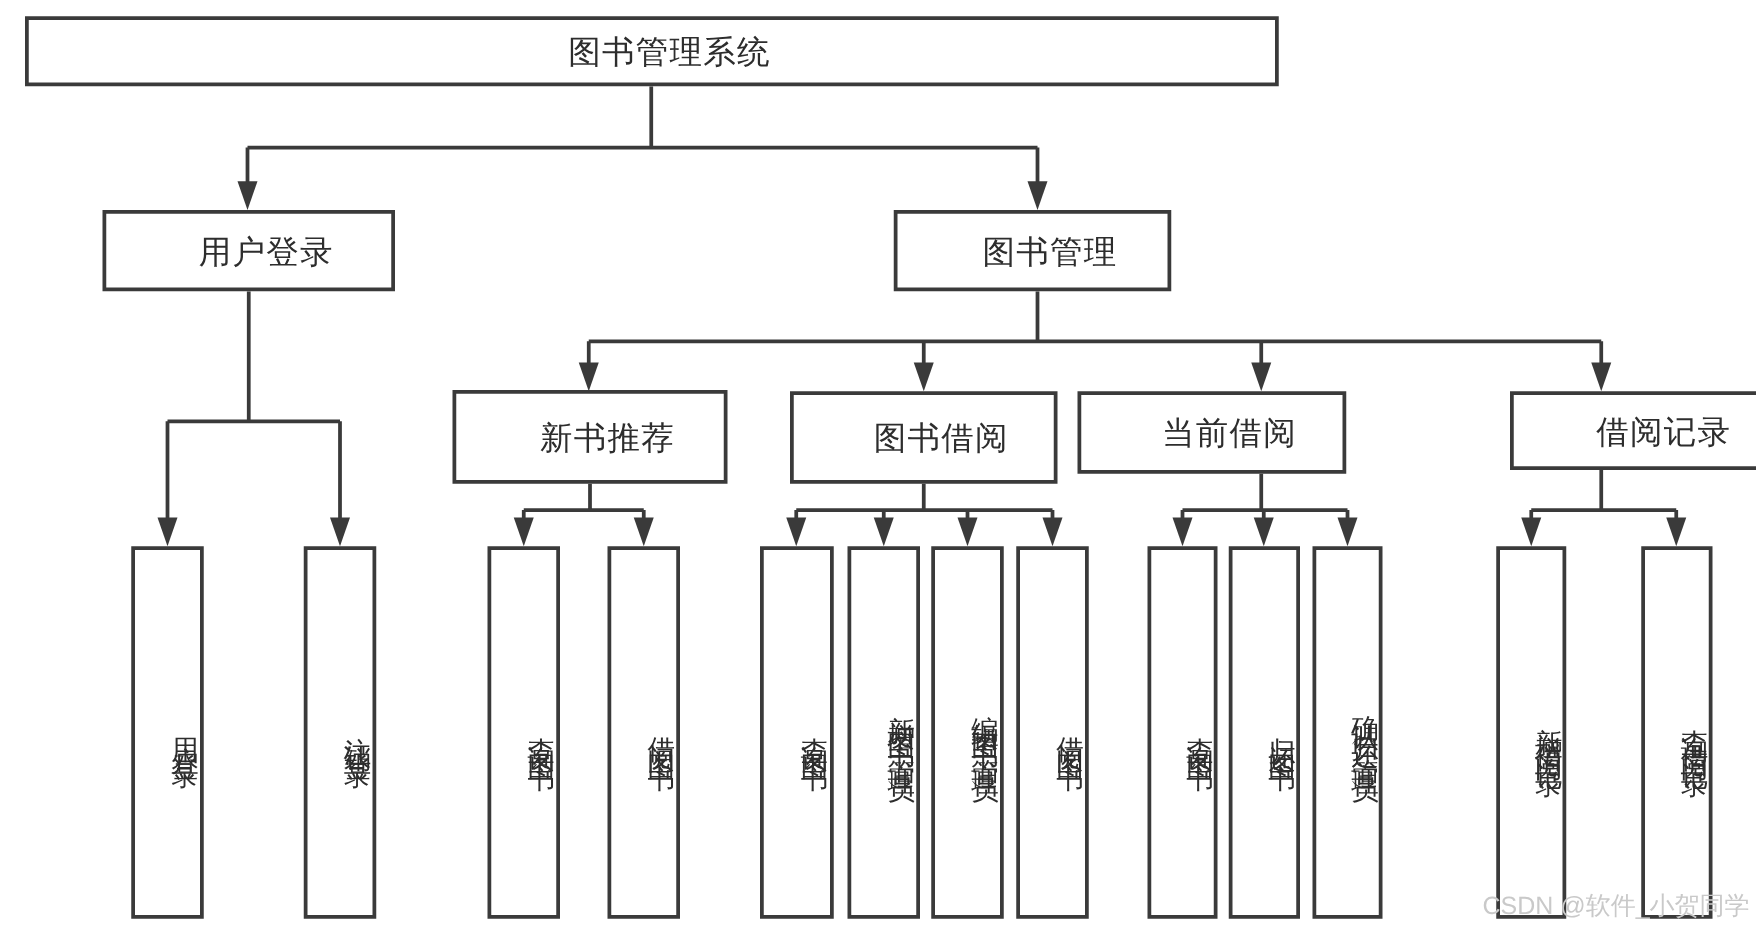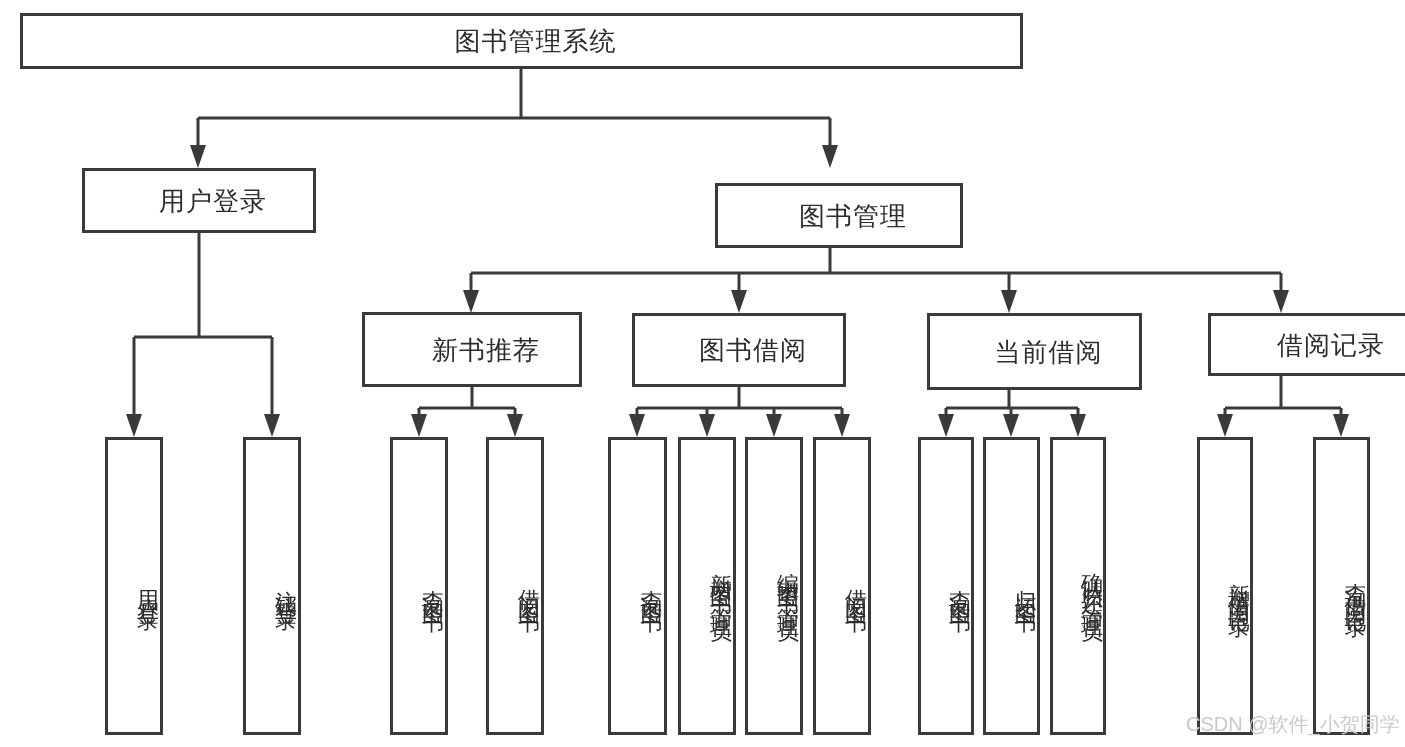--- a/index.html
+++ b/index.html
@@ -50,24 +50,24 @@
     font-size: 22px;
     letter-spacing: 7px;
     line-height: 1;
     top: 437px;
     height: 298px;
   }
 
   
   .n-root  { left: 20px;   top: 13px;  width: 1003px; height: 56px; }
   .n-login { left: 82px;   top: 168px; width: 234px;  height: 65px; }
-  .n-mgmt  { left: 715px;  top: 183px; width: 248px;  height: 65px; }
+  .n-mgmt  { left: 715px;  top: 168px; width: 222px;  height: 65px; }
   .n-sec1  { left: 362px;  top: 312px; width: 220px;  height: 75px; }
   .n-sec2  { left: 632px;  top: 313px; width: 214px;  height: 74px; }
-  .n-sec3  { left: 927px;  top: 313px; width: 215px;  height: 77px; }
+  .n-sec3  { left: 862px;  top: 313px; width: 215px;  height: 66px; }
   .n-sec4  { left: 1208px; top: 313px; width: 218px;  height: 63px; }
 
   
   .lf-1  { left: 105px;  width: 58px; }
   .lf-2  { left: 243px;  width: 58px; }
   .lf-3  { left: 390px;  width: 58px; }
   .lf-4  { left: 486px;  width: 58px; }
   .lf-5  { left: 608px;  width: 59px; }
   .lf-6  { left: 678px;  width: 58px; }
   .lf-7  { left: 745px;  width: 58px; }

